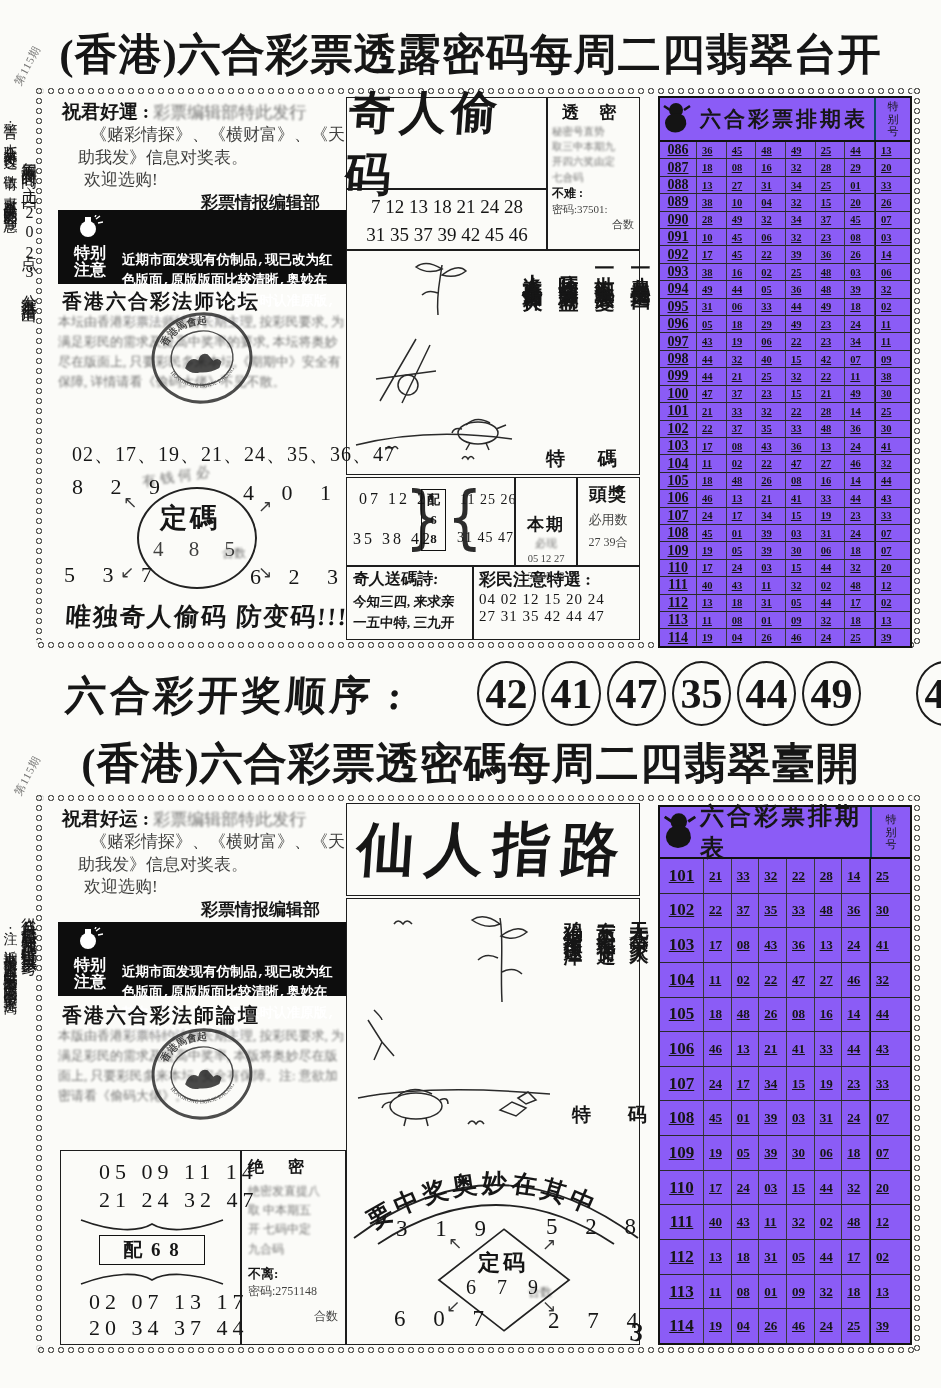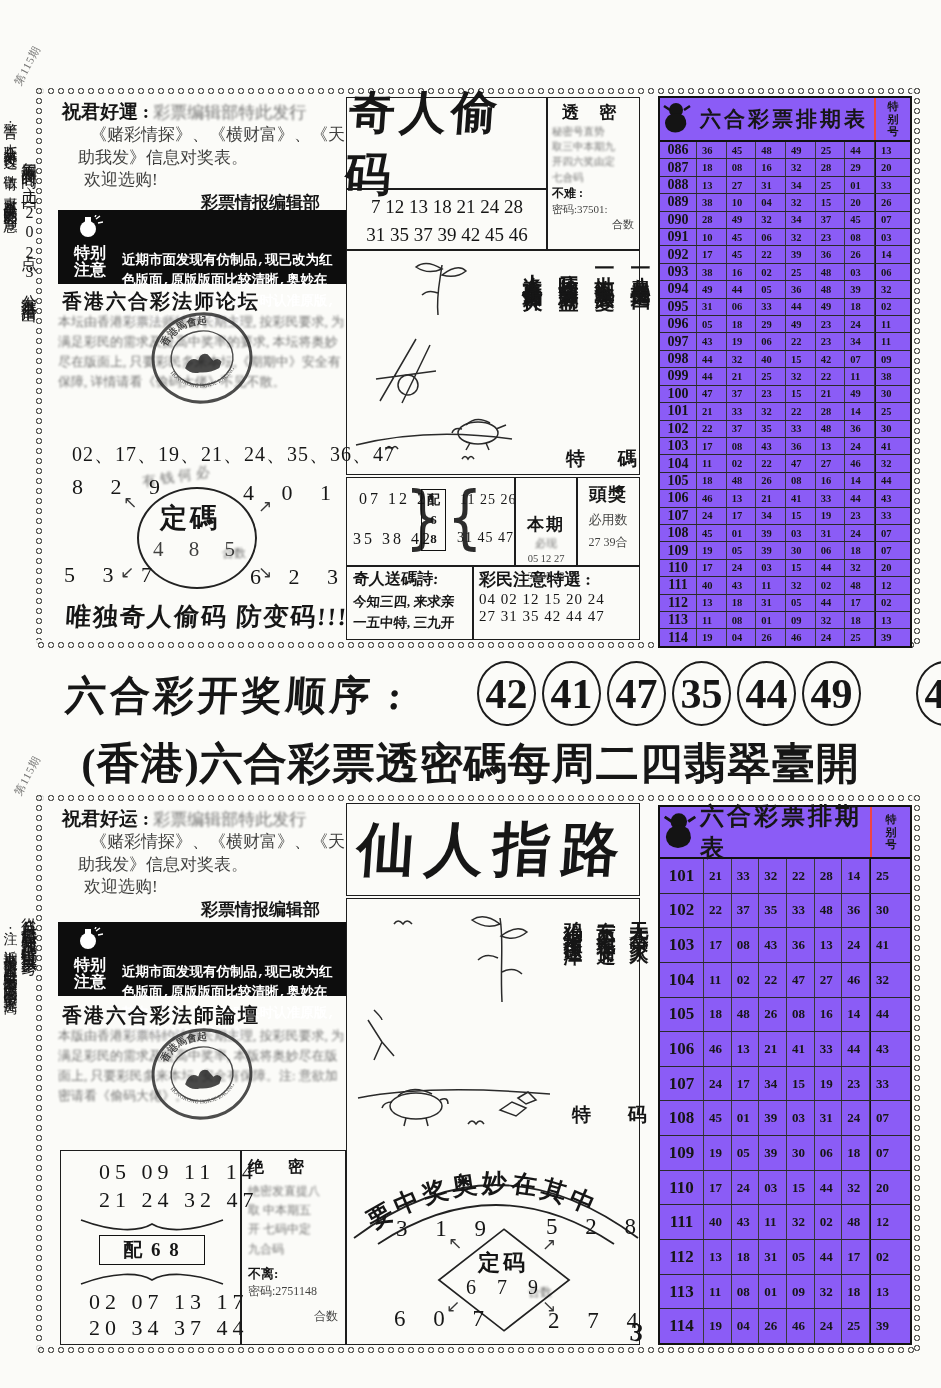--- a/index.html
+++ b/index.html
@@ -44,24 +44,24 @@
 
 
 .vcols { position:absolute; display:flex; }
 .vcol { writing-mode:vertical-rl; text-orientation:upright; font-weight:bold; }
 
 
 .ltable { position:absolute; border:2.2px solid #111; background:#8b5cf6; display:flex; flex-direction:column; }
 .thead { display:flex; align-items:stretch; border-bottom:2px solid #111; }
 .thead .ttl { flex:1; display:flex; align-items:center; justify-content:center;
   font-weight:bold; letter-spacing:3px; }
-.thead .sp { display:flex; align-items:center; justify-content:center; border-left:2px solid #ef4444;
-  font-weight:bold; text-align:center; }
+.thead .sp { display:flex; align-items:center; justify-content:center; border-left:2px solid #0c4a6e;
+  font-weight:normal; text-align:center; }
 .thead .sp span { width:15px; font-size:11px; line-height:1.15; word-break:break-all; }
-.tbody { flex:1; display:flex; flex-direction:column; }
+.tbody { flex:1; display:flex; flex-direction:column;text-decoration:underline; }
 .trow { flex:1; display:grid; border-bottom:1px solid #2a2a2a; }
 .trow:last-child { border-bottom:none; }
 .tcell { border-right:1px solid #3a3a3a; display:flex; align-items:center; padding-left:5px; font-weight:bold; }
 .tcell:last-child { border-right:none; }
 .tcell.period { justify-content:center; padding-left:0; }
 .tcell.special { border-left:1.6px solid #111; }
 #table1 .trow { grid-template-columns:37px repeat(6,1fr) 35px; }
 #table1 .tcell { font-size:10.5px; }
 #table1 .tcell.period { font-size:14px; }
 #table1 .thead { height:44px; }
@@ -83,20 +83,21 @@
 .numrow { position:absolute; white-space:nowrap; }
 .pagenum { position:absolute; font-size:26px; font-weight:bold; transform:rotate(6deg); }
 svg { display:block; }
 </style>
 </head>
 <body>
 
 <div id="page">
 
   <div class="edition" style="left:6px;top:58px;">第115期</div>
+  <div class="hdr" style="top:26px;">(香港)六合彩票透露密码每周二四翡翠台开</div>
 
   <div class="lace" style="left:36px;top:86px;width:878px;height:10px;"></div>
   <div class="lace" style="left:34px;top:86px;width:10px;height:562px;"></div>
   <div class="lace" style="left:912px;top:86px;width:10px;height:562px;"></div>
   <div class="lace" style="left:36px;top:640px;width:878px;height:10px;"></div>
 
   <div class="vtext" style="left:1px;top:112px;height:528px;font-size:14px;">警告:本版从未更改过,敬请,直对本版青睐的彩民们注意。</div>
   <div class="vtext" style="left:18px;top:150px;height:486px;font-size:16px;">每周开奖时间(二四)20点23分在本港台播出</div>
 
   <div class="greet" style="left:62px;top:99px;width:286px;">
@@ -187,21 +188,21 @@
       <path d="M112,176 q-8,-2 -10,4 M146,176 l10,-4 M120,190 l-4,7 M136,190 l3,7 M116,172 q10,-10 24,-2"></path>
       <path d="M36,196 q3,-5 6,0 q3,-5 6,0 M112,206 q3,-5 6,0 q3,-5 6,0"></path>
     </svg>
   </div>
   <div class="vcols" style="left:520px;top:258px;gap:9px;">
       <div class="vcol" style="font-size: 20px; letter-spacing: 3px;">人逢喜事情神爽,</div>
       <div class="vcol" style="font-size: 20px; letter-spacing: 3px;">咬牙切齒惡滿盈,</div>
       <div class="vcol" style="font-size: 20px; letter-spacing: 3px;">一世飽食無大憂,</div>
       <div class="vcol" style="font-size: 20px; letter-spacing: 3px;">一八尋機是二四.</div>
     </div>
-  <div class="abs" style="left:546px;top:446px;font-size:19px;font-weight:bold;letter-spacing:14px;margin-left:20px;">特 碼</div>
+  <div class="abs" style="left:546px;top:446px;font-size:19px;font-weight:bold;letter-spacing:14px;">特 碼</div>
 
   <div class="box" style="left:346px;top:477px;width:170px;height:90px;">
     <div class="numrow" style="left:12px;top:12px;font-size:16px;letter-spacing:3px;">07 12 21</div>
     <div class="numrow" style="left:6px;top:52px;font-size:16px;letter-spacing:3px;">35 38 42</div>
     <div class="brace" style="left:58px;top:6px;font-size:56px;transform:scaleY(1.25);">}</div>
     <div class="mini" style="left:74px;top:11px;width:25px;height:62px;font-size:13px;line-height:1.5;white-space:pre-line;">配
 6
 8</div>
     <div class="brace" style="left:100px;top:6px;font-size:56px;transform:scaleY(1.25);">{</div>
     <div class="numrow" style="left:113px;top:14px;font-size:14px;letter-spacing:1px;">11 25 26</div>

